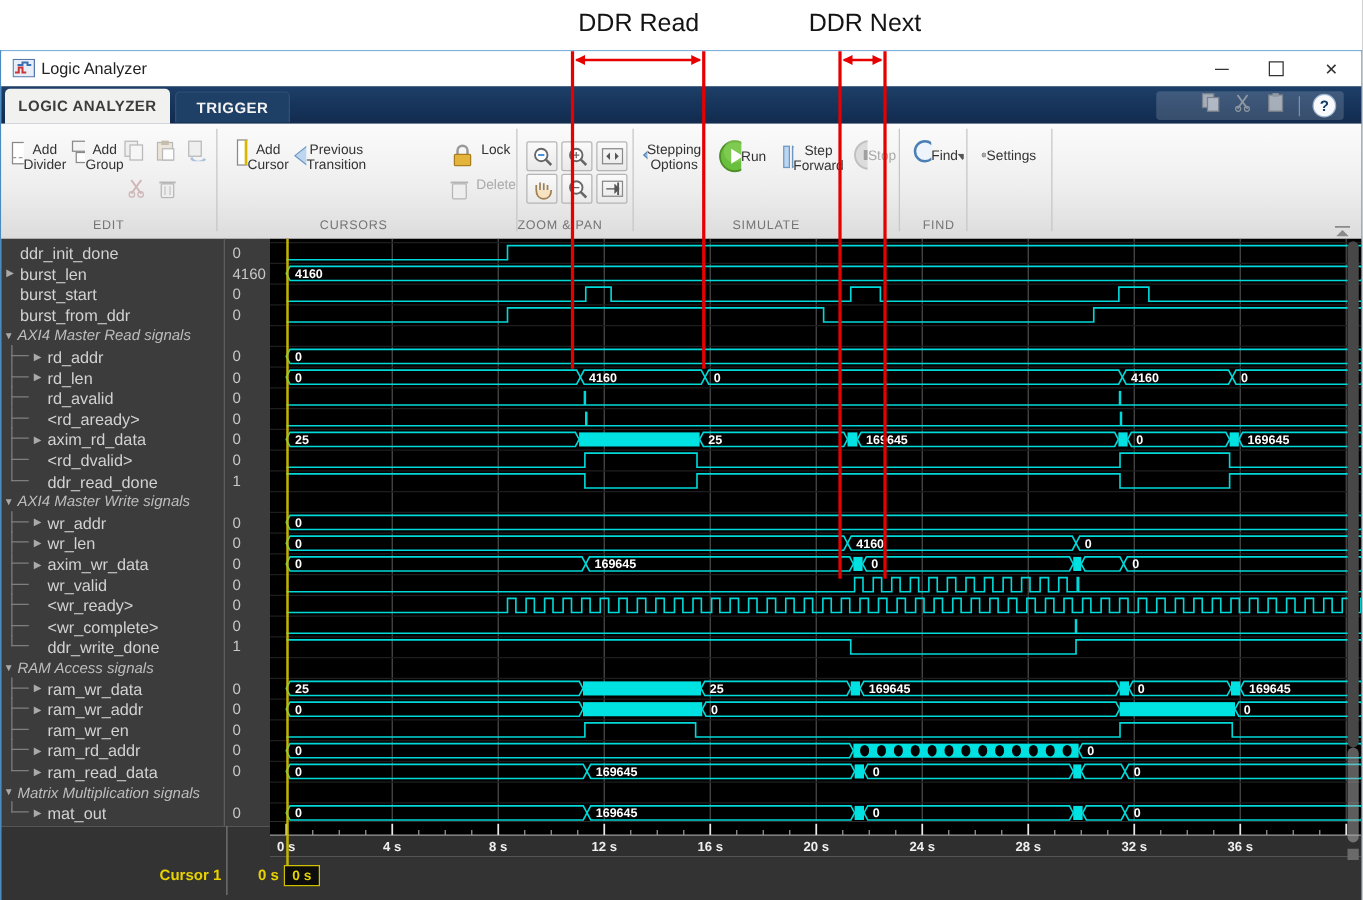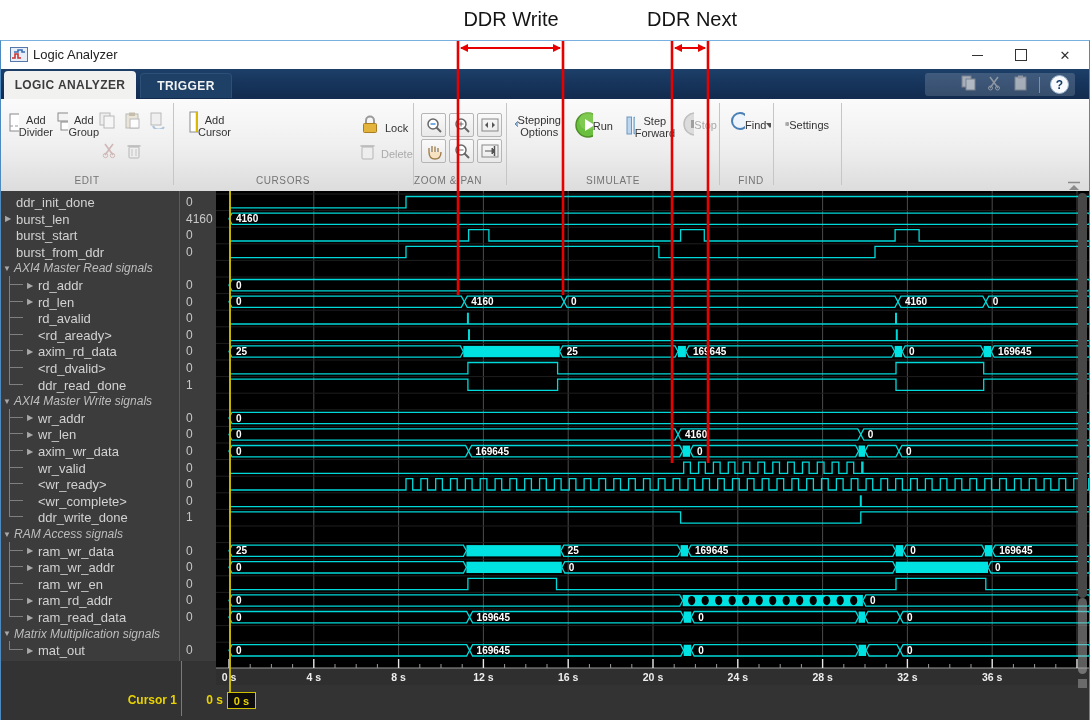--- a/index.html
+++ b/index.html
@@ -37,21 +37,21 @@
            background:linear-gradient(180deg,#fbfbfb 0%,#eeeeee 55%,#dcdcdc 100%);border-bottom:1px solid #b9b9b9;}
   .tbtn{position:absolute;display:flex;flex-direction:row;align-items:center;text-align:center;
         font-size:11px;color:#333;line-height:12px;cursor:default;}
   .tbtn .lbl{margin-top:2px;}
   .tbtn.disabled{color:#a9a9a9;}
   .mini{position:absolute;width:20px;height:18px;display:flex;align-items:center;justify-content:center;opacity:.8;}
   .zbtn{position:absolute;width:23px;height:22px;border:1px solid #b5b5b5;border-radius:2px;
         background:linear-gradient(#fafafa,#e9e9e9);display:flex;align-items:center;justify-content:center;}
   .tsec{position:absolute;top:76px;transform:translateX(-50%);font-size:10px;color:#747474;letter-spacing:.6px;}
   .tsep{position:absolute;top:4px;width:1px;height:82px;background:#c6c6c6;}
-  .rowpair{position:absolute;display:flex;align-items:flex-end;gap:4px;font-size:11px;color:#333;}
+  .rowpair{position:absolute;display:flex;align-items:flex-start;gap:4px;font-size:11px;color:#333;}
   .collapse-arrow{position:absolute;right:8px;top:78px;}
   
   .sidebar{position:absolute;left:0;top:150px;width:215px;height:470px;background:#3c3c3c;overflow:hidden;}
   .name-div{position:absolute;left:178px;top:150px;width:1px;height:470px;background:#5c5c5c;z-index:5;}
   .srow{position:absolute;left:0;width:215px;height:17px;}
   .srow .nm{position:absolute;top:2px;font-size:13px;color:#d2d2d2;white-space:nowrap;}
   .srow .gname{position:absolute;top:2px;font-size:12px;color:#bdbdbd;font-style:italic;white-space:nowrap;}
   .srow .val{position:absolute;left:185px;top:2px;font-size:12px;color:#c8c8c8;}
   .srow .caret{position:absolute;top:4.5px;font-size:8px;color:#a9a9a9;}
   .srow .vline{position:absolute;left:8px;top:0;width:0;border-left:1px solid #7f7f7f;}
@@ -69,21 +69,21 @@
   .cursor-line{position:absolute;left:228px;top:150px;width:2px;height:503px;background:#cdbd00;z-index:5;opacity:.95;}
   .vscroll-dark{position:absolute;left:1077px;top:152px;width:9px;height:405px;background:#474747;border-radius:5px;z-index:8;}
   .vscroll-light{position:absolute;left:1077px;top:557px;width:9px;height:76px;background:#a9a9a9;opacity:.55;border-radius:5px;z-index:8;}
   .corner-grip{position:absolute;left:1077px;top:638px;width:9px;height:9px;background:#6a6a6a;z-index:8;}
 </style>
 </head>
 <body>
 
 <div class="page">
 
-  <div class="anno-label" id="anno-0" style="left:511px;top:8px;">DDR Write</div>
+  <div class="anno-label" id="anno-0" style="left:511px;top:8px;">DDR Read</div>
   <div class="anno-label" id="anno-1" style="left:692px;top:8px;">DDR Next</div>
 
   <div class="window">
 
     <div class="titlebar">
       <span class="app-icon">
         <svg width="18" height="15">
             <rect x="0.5" y="0.5" width="17" height="14" fill="#e8eef8" stroke="#5577aa"></rect>
             <path d="M2 11 h3 v-4 h3 v4 h3" stroke="#cc3333" stroke-width="1.6" fill="none"></path>
             <path d="M4 5 h4 v-2 h4 v2 h3" stroke="#3a6fb5" stroke-width="1.6" fill="none"></path>
@@ -181,20 +181,26 @@
       <div class="tsep" style="left:172px;"></div>
 
       <div class="tbtn" style="left:184px;top:10px;width:46px;">
         <svg width="36" height="32">
             <rect x="5" y="3" width="20" height="20" fill="#fff" stroke="#8a8a8a"></rect>
             <line x1="12" y1="3" x2="12" y2="23" stroke="#d8b800" stroke-width="2.5"></line>
             <rect x="23" y="21" width="11" height="4" fill="#44a832" stroke="#fff" stroke-width="0.8"></rect>
             <rect x="26.5" y="17.5" width="4" height="11" fill="#44a832" stroke="#fff" stroke-width="0.8"></rect>
           </svg>
         <span class="lbl">Add Cursor</span>
+      </div>
+      <div class="tbtn" style="left:232px;top:12px;width:60px;">
+        <svg width="32" height="27">
+            <polygon points="30,9 16,9 16,3 3,13.5 16,24 16,18 30,18" fill="#bcd6f0" stroke="#6b97c2"></polygon>
+          </svg>
+        <span class="lbl">Previous Transition</span>
       </div>
       <div class="rowpair" style="left:358px;top:15px;">
         <svg width="22" height="20">
             <path d="M7 10 v-3.5 a4 4 0 0 1 8 0 V10" fill="none" stroke="#9a9a9a" stroke-width="2"></path>
             <rect x="4.5" y="9.5" width="13" height="9" rx="1" fill="#e3b33c" stroke="#a87d1e"></rect>
           </svg>
         <span>Lock</span>
       </div>
       <div class="rowpair" style="left:358px;top:43px;color:#aaa;">
         <svg width="18" height="18">

